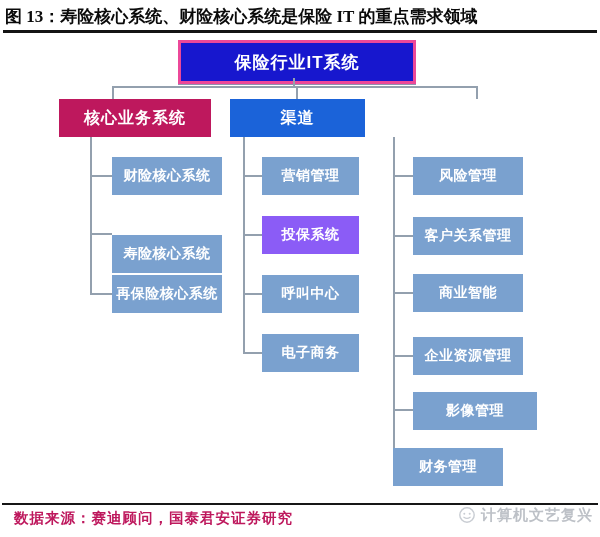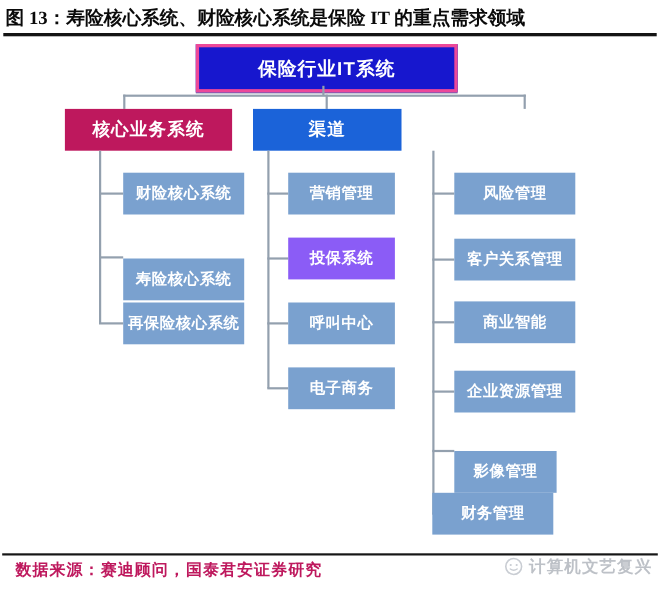--- a/index.html
+++ b/index.html
@@ -92,21 +92,21 @@
   <div class="hline" style="left:393px;top:235px;width:20px;"></div>
   <div class="hline" style="left:393px;top:292px;width:20px;"></div>
   <div class="hline" style="left:393px;top:355px;width:20px;"></div>
   <div class="hline" style="left:393px;top:409px;width:20px;"></div>
   <div class="hline" style="left:393px;top:466px;width:20px;"></div>
 
   <div class="box leaf" style="left: 413px; top: 157px; width: 110px; height: 38px; background-color: rgb(122, 161, 207);">风险管理</div>
   <div class="box leaf" style="left: 413px; top: 217px; width: 110px; height: 38px; background-color: rgb(122, 161, 207);">客户关系管理</div>
   <div class="box leaf" style="left: 413px; top: 274px; width: 110px; height: 38px; background-color: rgb(122, 161, 207);">商业智能</div>
   <div class="box leaf" style="left: 413px; top: 337px; width: 110px; height: 38px; background-color: rgb(122, 161, 207);">企业资源管理</div>
-  <div class="box leaf" style="left: 413px; top: 410px; width: 93px; height: 38px; background-color: rgb(122, 161, 207);">影像管理</div>
+  <div class="box leaf" style="left: 413px; top: 392px; width: 124px; height: 38px; background-color: rgb(122, 161, 207);">影像管理</div>
   <div class="box leaf" style="left: 393px; top: 448px; width: 110px; height: 38px; background-color: rgb(122, 161, 207);">财务管理</div>
 
   <div class="footer-rule"></div>
   <div class="source">数据来源：赛迪顾问，国泰君安证券研究</div>
 
   <div class="watermark">
     <svg class="wm-icon" viewBox="0 0 20 20">
       <circle cx="10" cy="10" r="8" fill="none" stroke="#c9cdd3" stroke-width="1.6"></circle>
       <circle cx="7" cy="8.5" r="1.1" fill="#c9cdd3"></circle>
       <circle cx="13" cy="8.5" r="1.1" fill="#c9cdd3"></circle>

